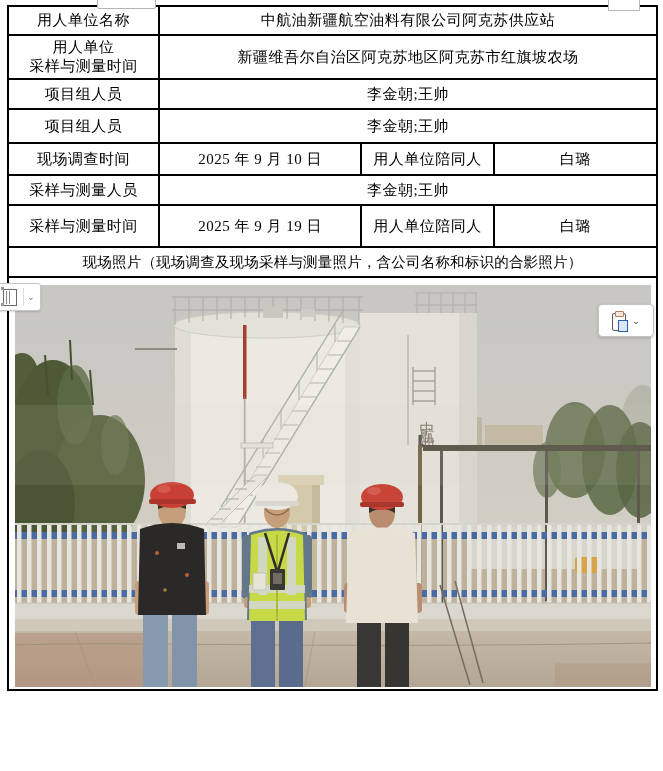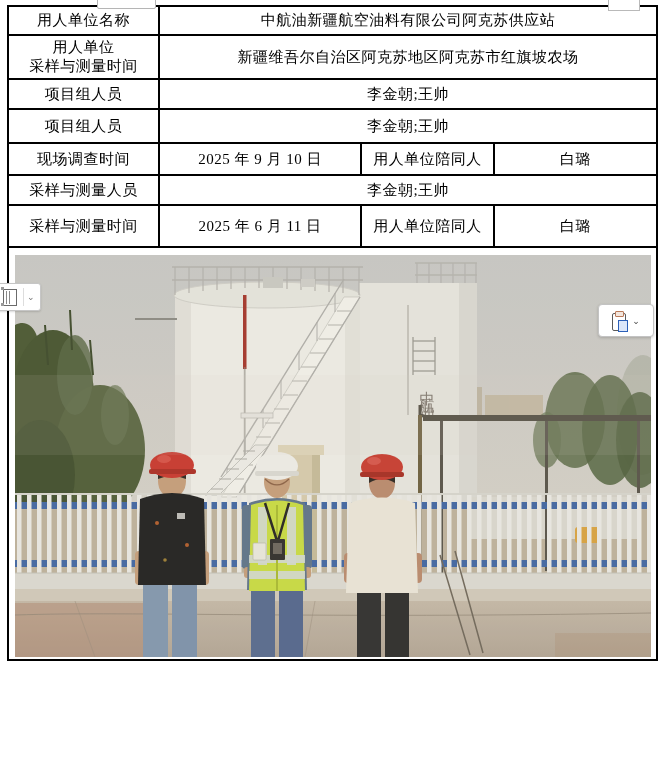--- a/index.html
+++ b/index.html
@@ -111,25 +111,30 @@
     <td><span>白璐</span></td>
   </tr>
 
   <tr style="height:30px">
     <td class="lbl"><span>采样与测量人员</span></td>
     <td colspan="3"><span>李金朝;王帅</span></td>
   </tr>
 
   <tr style="height:42px">
     <td class="lbl"><span>采样与测量时间</span></td>
-    <td><span>2025 年 6 月 11 日</span></td>
+    <td><span>2025 年 9 月 19 日</span></td>
     <td class="lbl"><span>用人单位陪同人</span></td>
     <td><span>白璐</span></td>
   </tr>
 
+  <tr style="height:30px">
+    <td colspan="4" style="font-size:14.5px;letter-spacing:0.2px;">
+      <span>现场照片（现场调查及现场采样与测量照片，含公司名称和标识的合影照片）</span>
+    </td>
+  </tr>
 
   <tr style="height:413px">
     <td colspan="4" class="photocell">
       <div class="photo-wrap">
         <svg width="636" height="402" viewBox="0 0 636 402" xmlns="http://www.w3.org/2000/svg">
           <defs>
             <linearGradient id="sky" x1="0" y1="0" x2="0" y2="1">
               <stop offset="0" stop-color="#c6c5c2"></stop>
                   <stop offset="0.7" stop-color="#d2cec4"></stop>
                   <stop offset="1" stop-color="#d9d2c3"></stop>

